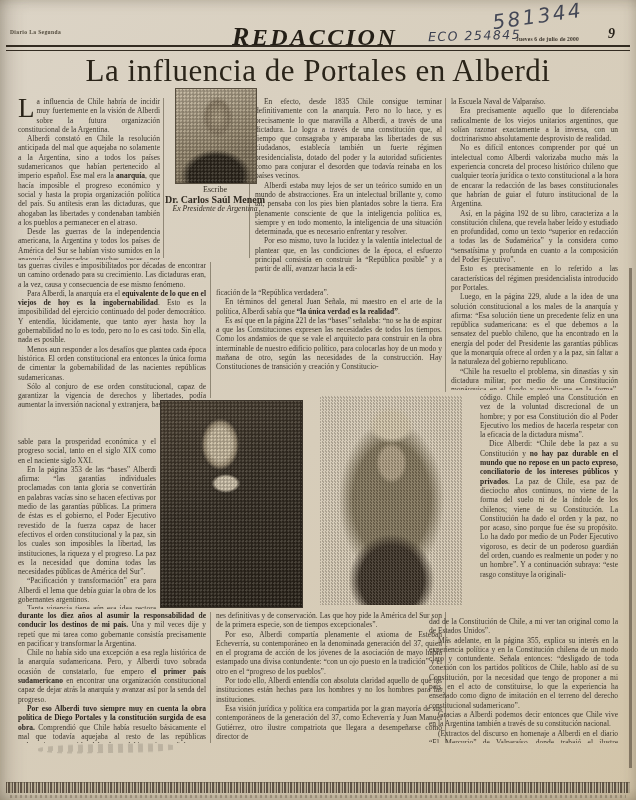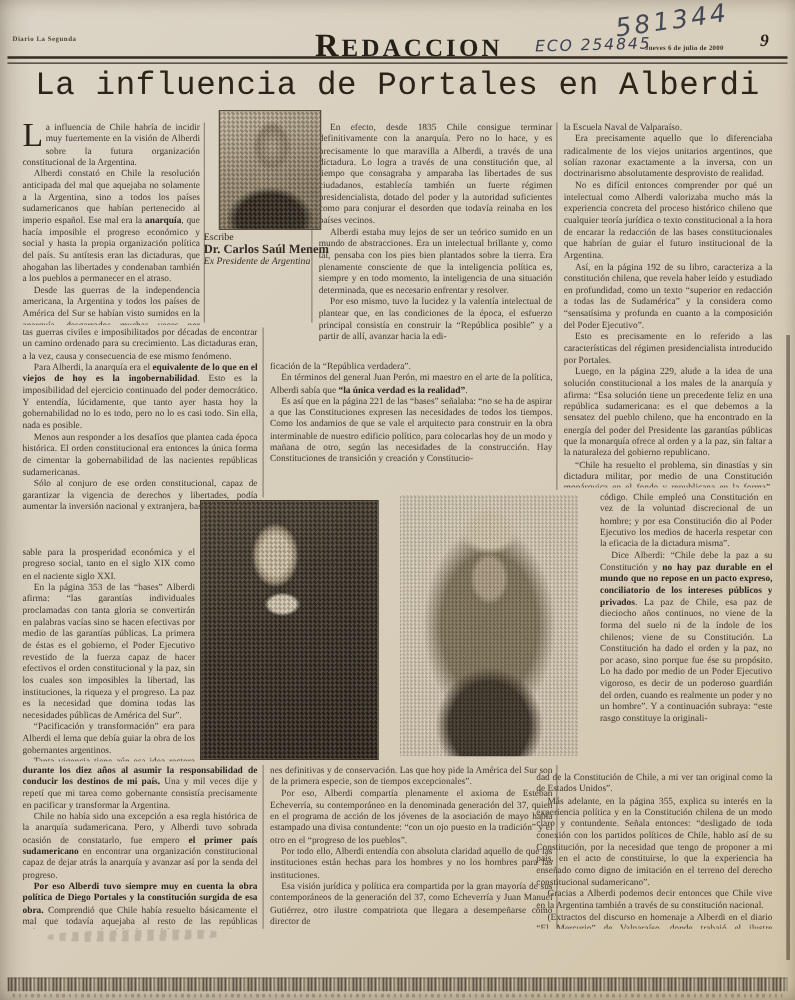--- a/index.html
+++ b/index.html
@@ -6,41 +6,41 @@
   #page{position:relative;width:636px;height:800px;margin:0 auto;overflow:hidden;
     background:linear-gradient(135deg,#dcd4c6 0%,#d8cfbe 35%,#d6cbb6 70%,#d2c4a8 100%);
     font-family:"Liberation Serif", serif;color:#3b352c;}
   #page::before{content:"";position:absolute;inset:0;pointer-events:none;z-index:40;
     box-shadow:inset 16px 0 24px -16px rgba(60,50,35,.45), inset -8px 0 18px -12px rgba(60,50,35,.35),
                inset 0 -12px 20px -14px rgba(80,65,40,.35), inset 0 10px 16px -12px rgba(90,80,60,.25);}
   .abs{position:absolute;}
   
   .pub{font-size:5.5px;font-weight:bold;letter-spacing:.4px;color:#4f483a;}
   .hrule{border-top:2px solid #332c22;border-bottom:1px solid #332c22;height:3px;}
-  .section-title{font-size:20px;font-weight:bold;letter-spacing:2.5px;color:#241f17;margin-left:20px;}
+  .section-title{font-size:24px;font-weight:bold;font-style:italic;letter-spacing:2.5px;color:#241f17;}
   .section-title::first-letter{font-size:26px;}
   .hand{font-family:"DejaVu Sans",sans-serif;font-style:italic;color:#2b3145;}
   .hand-code{font-size:12.5px;letter-spacing:1.5px;transform:rotate(-1.5deg);opacity:.9;}
   .hand-num{font-size:20px;letter-spacing:2.5px;transform:rotate(-8deg);opacity:.85;}
   .date{font-size:5.5px;font-weight:bold;color:#3a332a;letter-spacing:.2px;}
   .pageno{font-size:14px;font-weight:bold;font-style:italic;color:#241f17;}
   
-  .headline{width:636px;text-align:center;font-size:26px;color:#2a2419;letter-spacing:.5px;font-family:Liberation Mono, monospace;}
+  .headline{width:636px;text-align:center;font-size:31px;color:#2a2419;letter-spacing:.5px;}
   
   .col{font-size:7.5px;line-height:9.3px;text-align:justify;overflow:hidden;color:#3b352c;}
   .col p{margin:0;text-indent:9px;}
   .col p.noind{text-indent:0;}
   .col p.drop{text-indent:0;}
   .col p.drop::first-letter{float:left;font-size:27px;line-height:21px;padding:1px 2px 0 0;color:#2a2419;}
   .bb{font-weight:bold;color:#2c2620;}
   .it{}
   
   .vrule{width:1px;background:#837a69;opacity:.85;}
   
-  .byline{width:104px;line-height:9.5px;color:#332d24;}
+  .byline{width:104px;text-align:center;line-height:9.5px;color:#332d24;}
   .byline .b1{font-size:8px;}
   .byline .b2{font-size:10px;font-weight:bold;}
   .byline .b3{font-size:7.8px;font-style:italic;}
   
   .photo{overflow:hidden;}
   .photo::after{content:"";position:absolute;inset:0;
     background:repeating-conic-gradient(from 45deg, rgba(35,28,20,.30) 0% 25%, rgba(218,209,192,.22) 25% 50%);
     background-size:3.5px 3.5px;}
   .photo-menem{border:1px solid #564d3e;
     background:
@@ -111,21 +111,21 @@
       <p><span>Chile no había sido una excepción a esa regla histórica de la anarquía sudamericana. Pero, y Alberdi tuvo sobrada ocasión de constatarlo, fue empero </span><span class="bb">el primer país sudamericano</span><span> en encontrar una organización constitucional capaz de dejar atrás la anarquía y avanzar así por la senda del progreso.</span></p>
       <p><span class="bb">Por eso Alberdi tuvo siempre muy en cuenta la obra política de Diego Portales y la constitución surgida de esa obra.</span><span> Comprendió que Chile había resuelto básicamente el mal que todavía aquejaba al resto de las repúblicas sudamericanas surgidas del colapso del imperio español.</span></p>
     </div>
   <div class="abs col" style="left:255px;top:97px;width:187px;height:188px;">
       <p><span>En efecto, desde 1835 Chile consigue terminar definitivamente con la anarquía. Pero no lo hace, y es precisamente lo que maravilla a Alberdi, a través de una dictadura. Lo logra a través de una constitución que, al tiempo que consagraba y amparaba las libertades de sus ciudadanos, establecía también un fuerte régimen presidencialista, dotado del poder y la autoridad suficientes como para conjurar el desorden que todavía reinaba en los países vecinos.</span></p>
       <p><span>Alberdi estaba muy lejos de ser un teórico sumido en un mundo de abstracciones. Era un intelectual brillante y, como tal, pensaba con los pies bien plantados sobre la tierra. Era plenamente consciente de que la inteligencia política es, siempre y en todo momento, la inteligencia de una situación determinada, que es necesario enfrentar y resolver.</span></p>
       <p><span>Por eso mismo, tuvo la lucidez y la valentía intelectual de plantear que, en las condiciones de la época, el esfuerzo principal consistía en construir la “República posible” y a partir de allí, avanzar hacia la edi-</span></p>
     </div>
   <div class="abs col" style="left:216px;top:288px;width:226px;height:108px;">
       <p class="noind"><span>ficación de la “República verdadera”.</span></p>
-      <p><span>En términos del general Juan Perón, mi maestro en el arte de la política, Alberdi sabía que </span><span class="bb">“la única verdad es la realidad”</span><span>.</span></p>
+      <p><span>En términos del general Juan Señala, mi maestro en el arte de la política, Alberdi sabía que </span><span class="bb">“la única verdad es la realidad”</span><span>.</span></p>
       <p><span>Es así que en la página 221 de las “bases” señalaba: “no se ha de aspirar a que las Constituciones expresen las necesidades de todos los tiempos. Como los andamios de que se vale el arquitecto para construir en la obra interminable de nuestro edificio político, para colocarlas hoy de un modo y mañana de otro, según las necesidades de la construcción. Hay Constituciones de transición y creación y Constitucio-</span></p>
     </div>
   <div class="abs col" style="left:216px;top:611px;width:226px;height:132px;">
       <p class="noind"><span>nes definitivas y de conservación. Las que hoy pide la América del Sur son de la primera especie, son de tiempos excepcionales”.</span></p>
       <p><span>Por eso, Alberdi compartía plenamente el axioma de Esteban Echeverría, su contemporáneo en la denominada generación del 37, quien en el programa de acción de los jóvenes de la asociación de mayo había estampado una divisa contundente: “con un ojo puesto en la tradición” y el otro en el “progreso de los pueblos”.</span></p>
       <p><span>Por todo ello, Alberdi entendía con absoluta claridad aquello de que las instituciones están hechas para los hombres y no los hombres para las instituciones.</span></p>
       <p><span>Esa visión jurídica y política era compartida por la gran mayoría de sus contemporáneos de la generación del 37, como Echeverría y Juan Manuel Gutiérrez, otro ilustre compatriota que llegara a desempeñarse como director de</span></p>
     </div>
   <div class="abs col" style="left:451px;top:97px;width:167px;height:293px;">
       <p class="noind"><span>la Escuela Naval de Valparaíso.</span></p>

